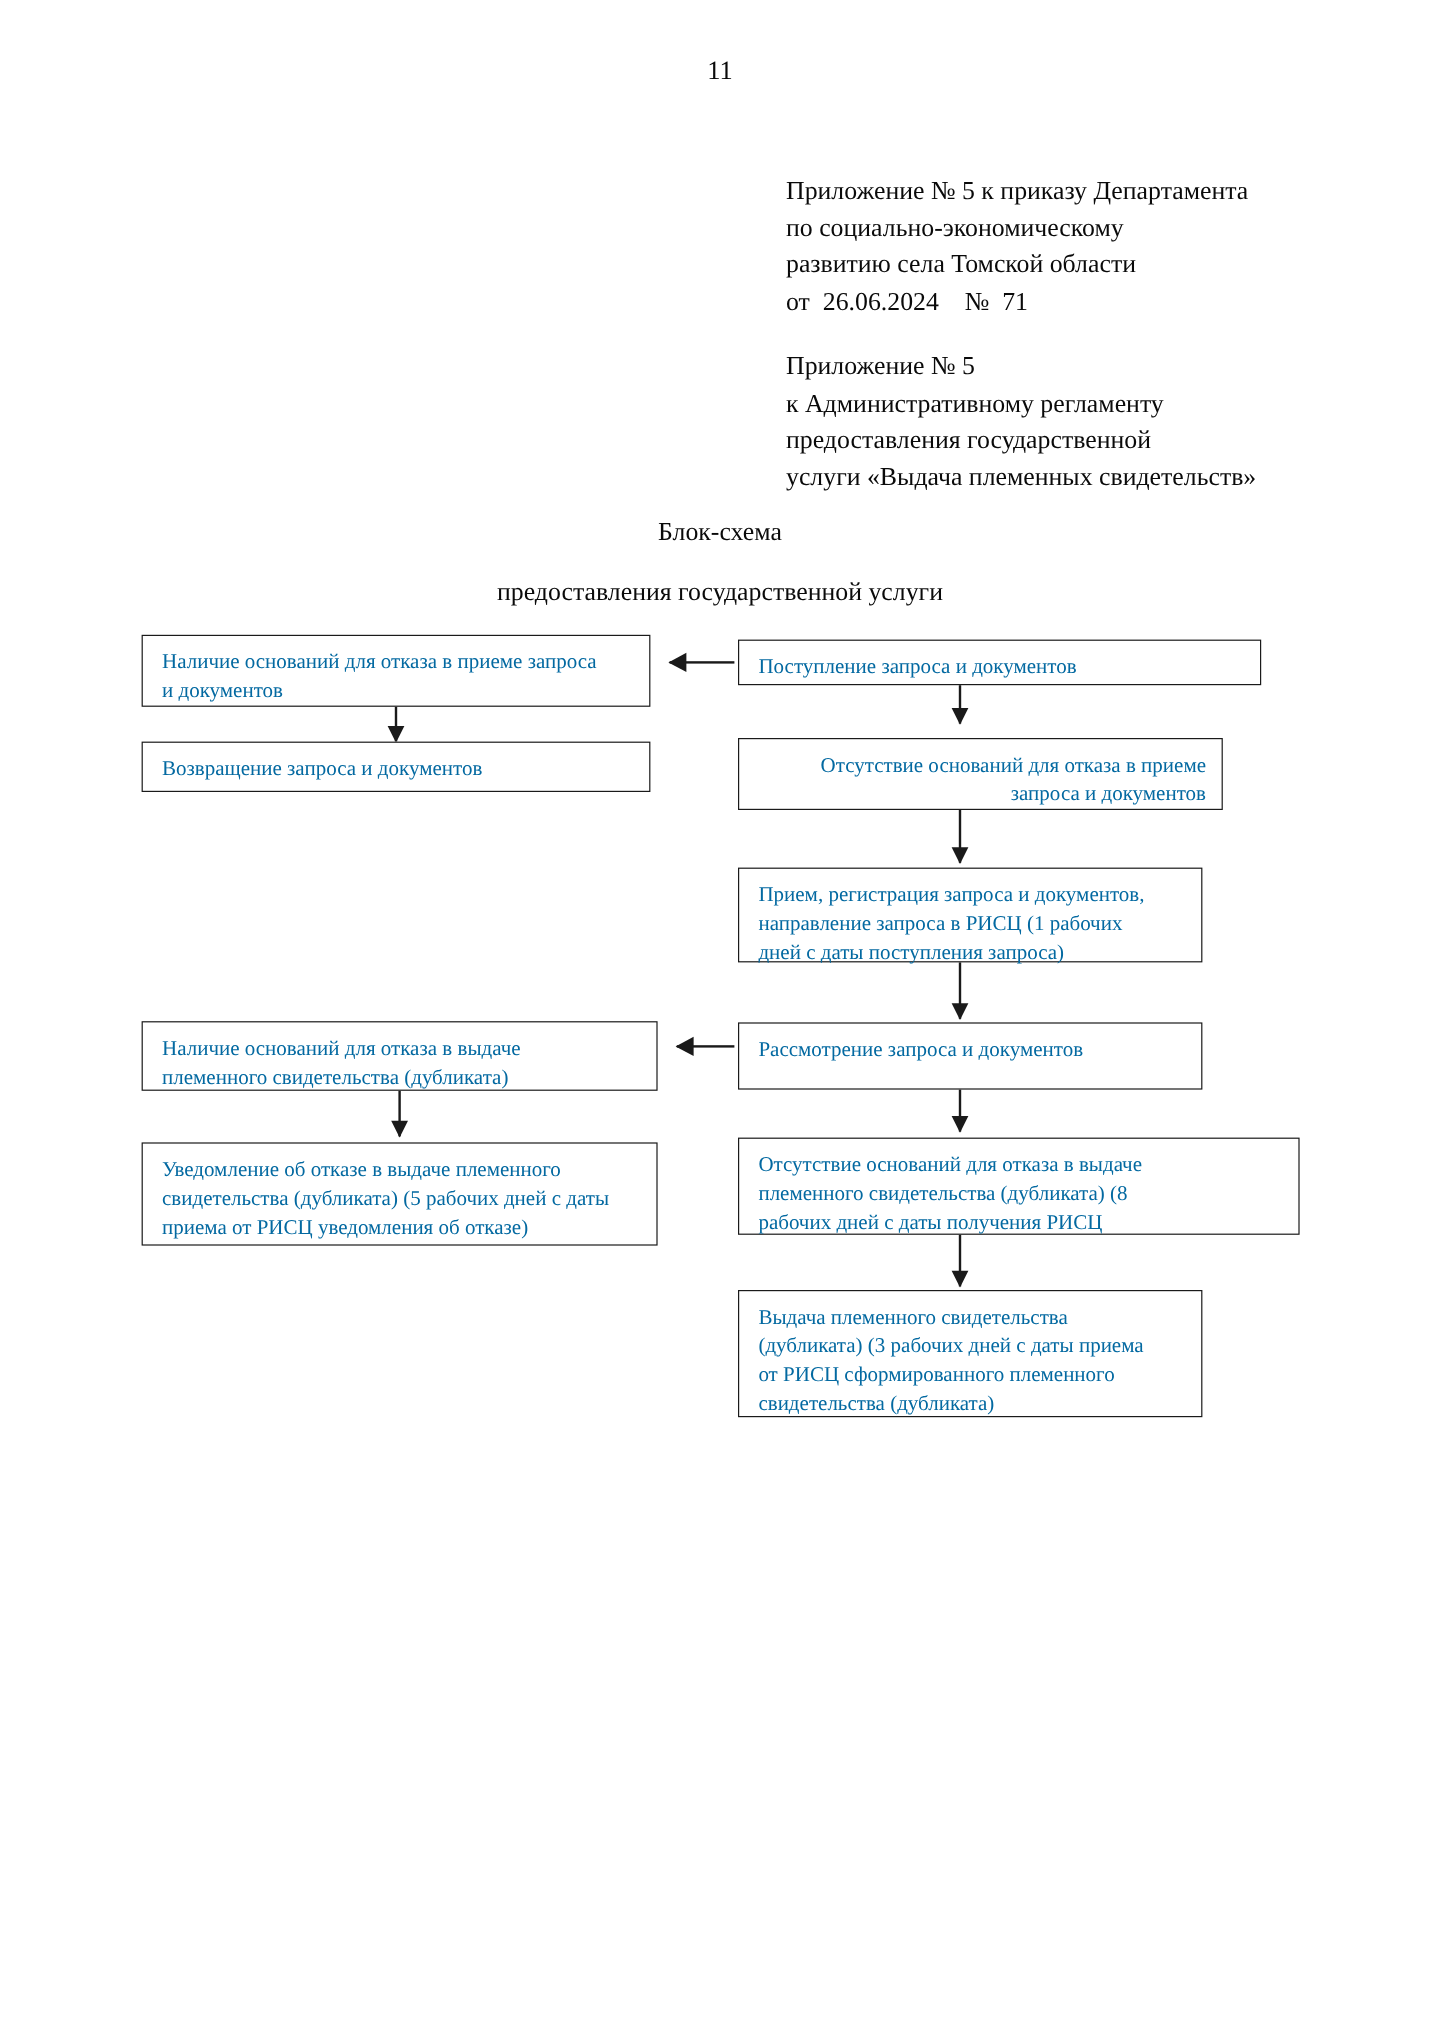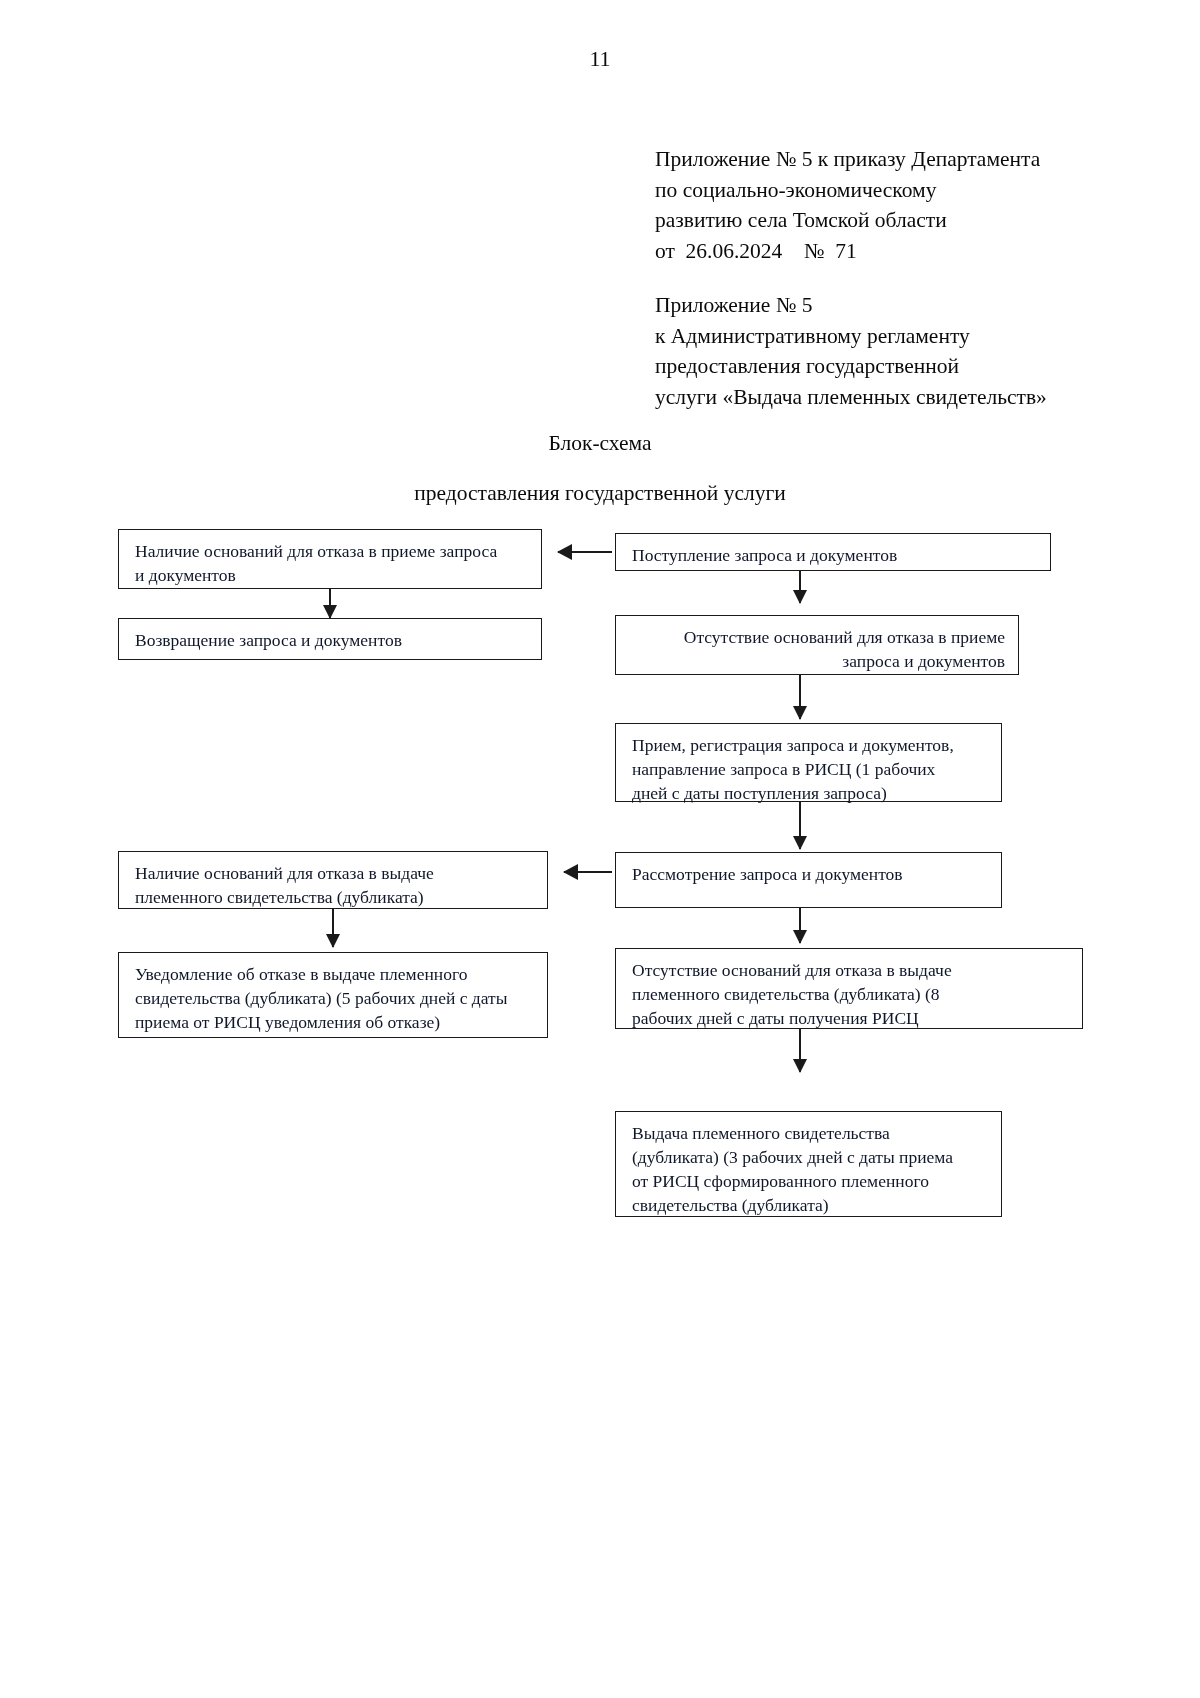--- a/index.html
+++ b/index.html
@@ -60,21 +60,21 @@
     height: 1698px;
   }
   .node {
     position: absolute;
     box-sizing: border-box;
     border: 1.6px solid #1a1a1a;
     background: #ffffff;
     font-size: 17.5px;
     line-height: 1.38;
     padding: 9px 13px 9px 16px;
-    color: #0f172a;
+    color: #0369a1;
   }
   .node .ln { white-space: pre; display: block; }
 
   
   .arrow-v {
     position: absolute;
     width: 2px;
     background: #1a1a1a;
   }
   .arrow-v::after {
@@ -188,20 +188,20 @@
   <div class="arrow-v" style="left:799px; top:908px; height:35px;"></div>
 
   <div class="node" style="left:615px; top:948px; width:468px; height:81px;">
     <span class="ln">Отсутствие оснований для отказа в выдаче</span>
     <span class="ln">племенного свидетельства (дубликата) (8</span>
     <span class="ln">рабочих дней с даты получения РИСЦ</span>
   </div>
 
   <div class="arrow-v" style="left:799px; top:1029px; height:43px;"></div>
 
-  <div class="node" style="left:615px; top:1075px; width:387px; height:106px;margin-top:36px;">
+  <div class="node" style="left:615px; top:1075px; width:387px; height:106px;">
     <span class="ln">Выдача племенного свидетельства</span>
     <span class="ln">(дубликата) (3 рабочих дней с даты приема</span>
     <span class="ln">от РИСЦ сформированного племенного</span>
     <span class="ln">свидетельства (дубликата)</span>
   </div>
 
 </div>
 
 </body></html>

